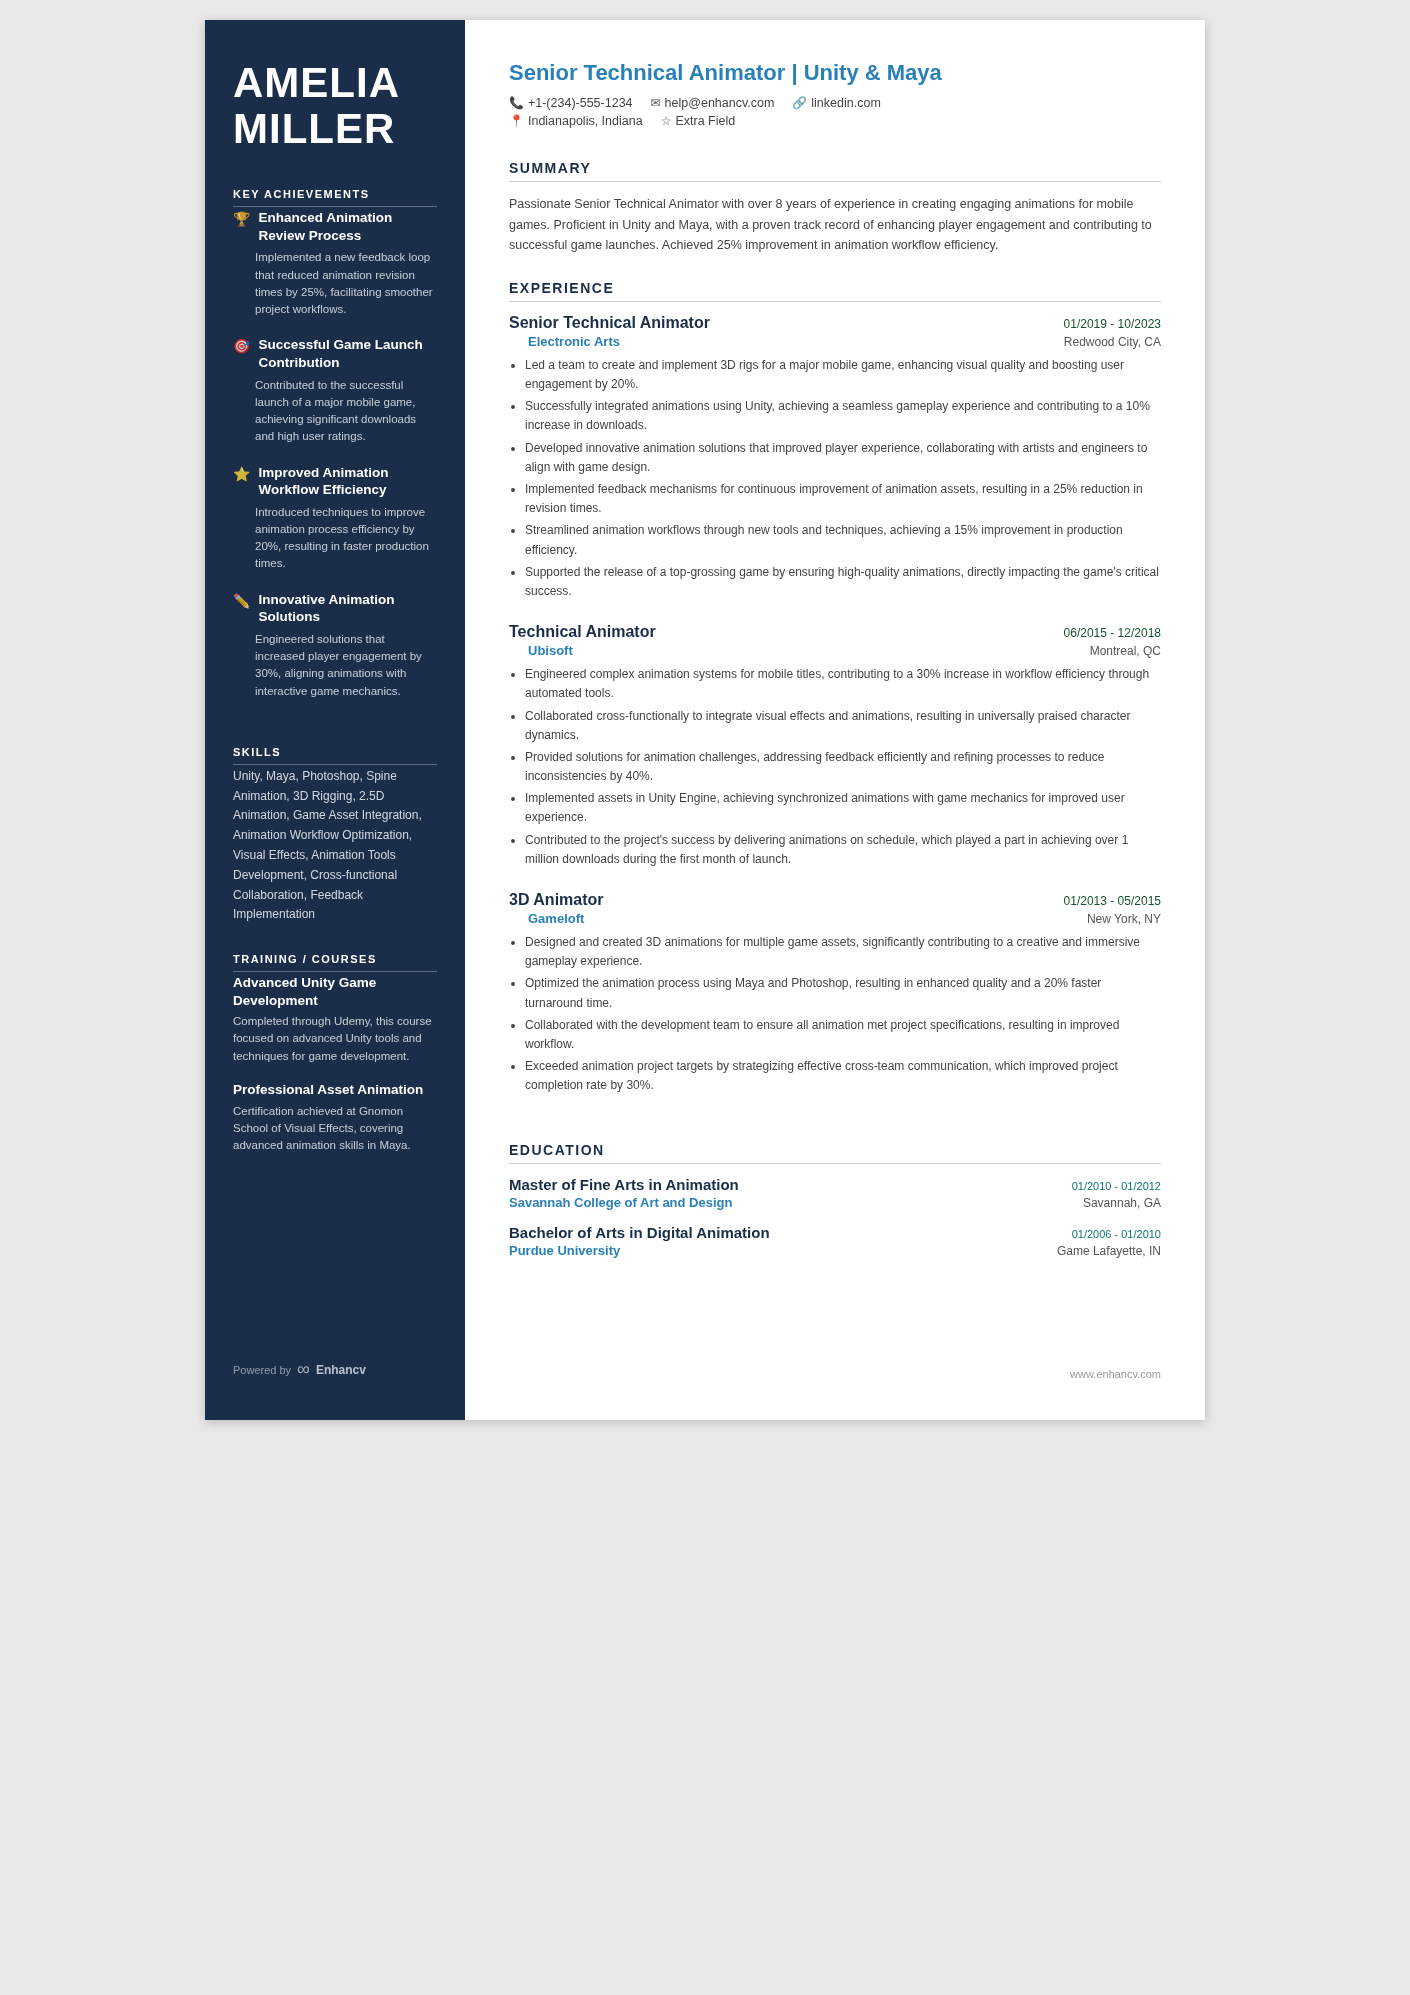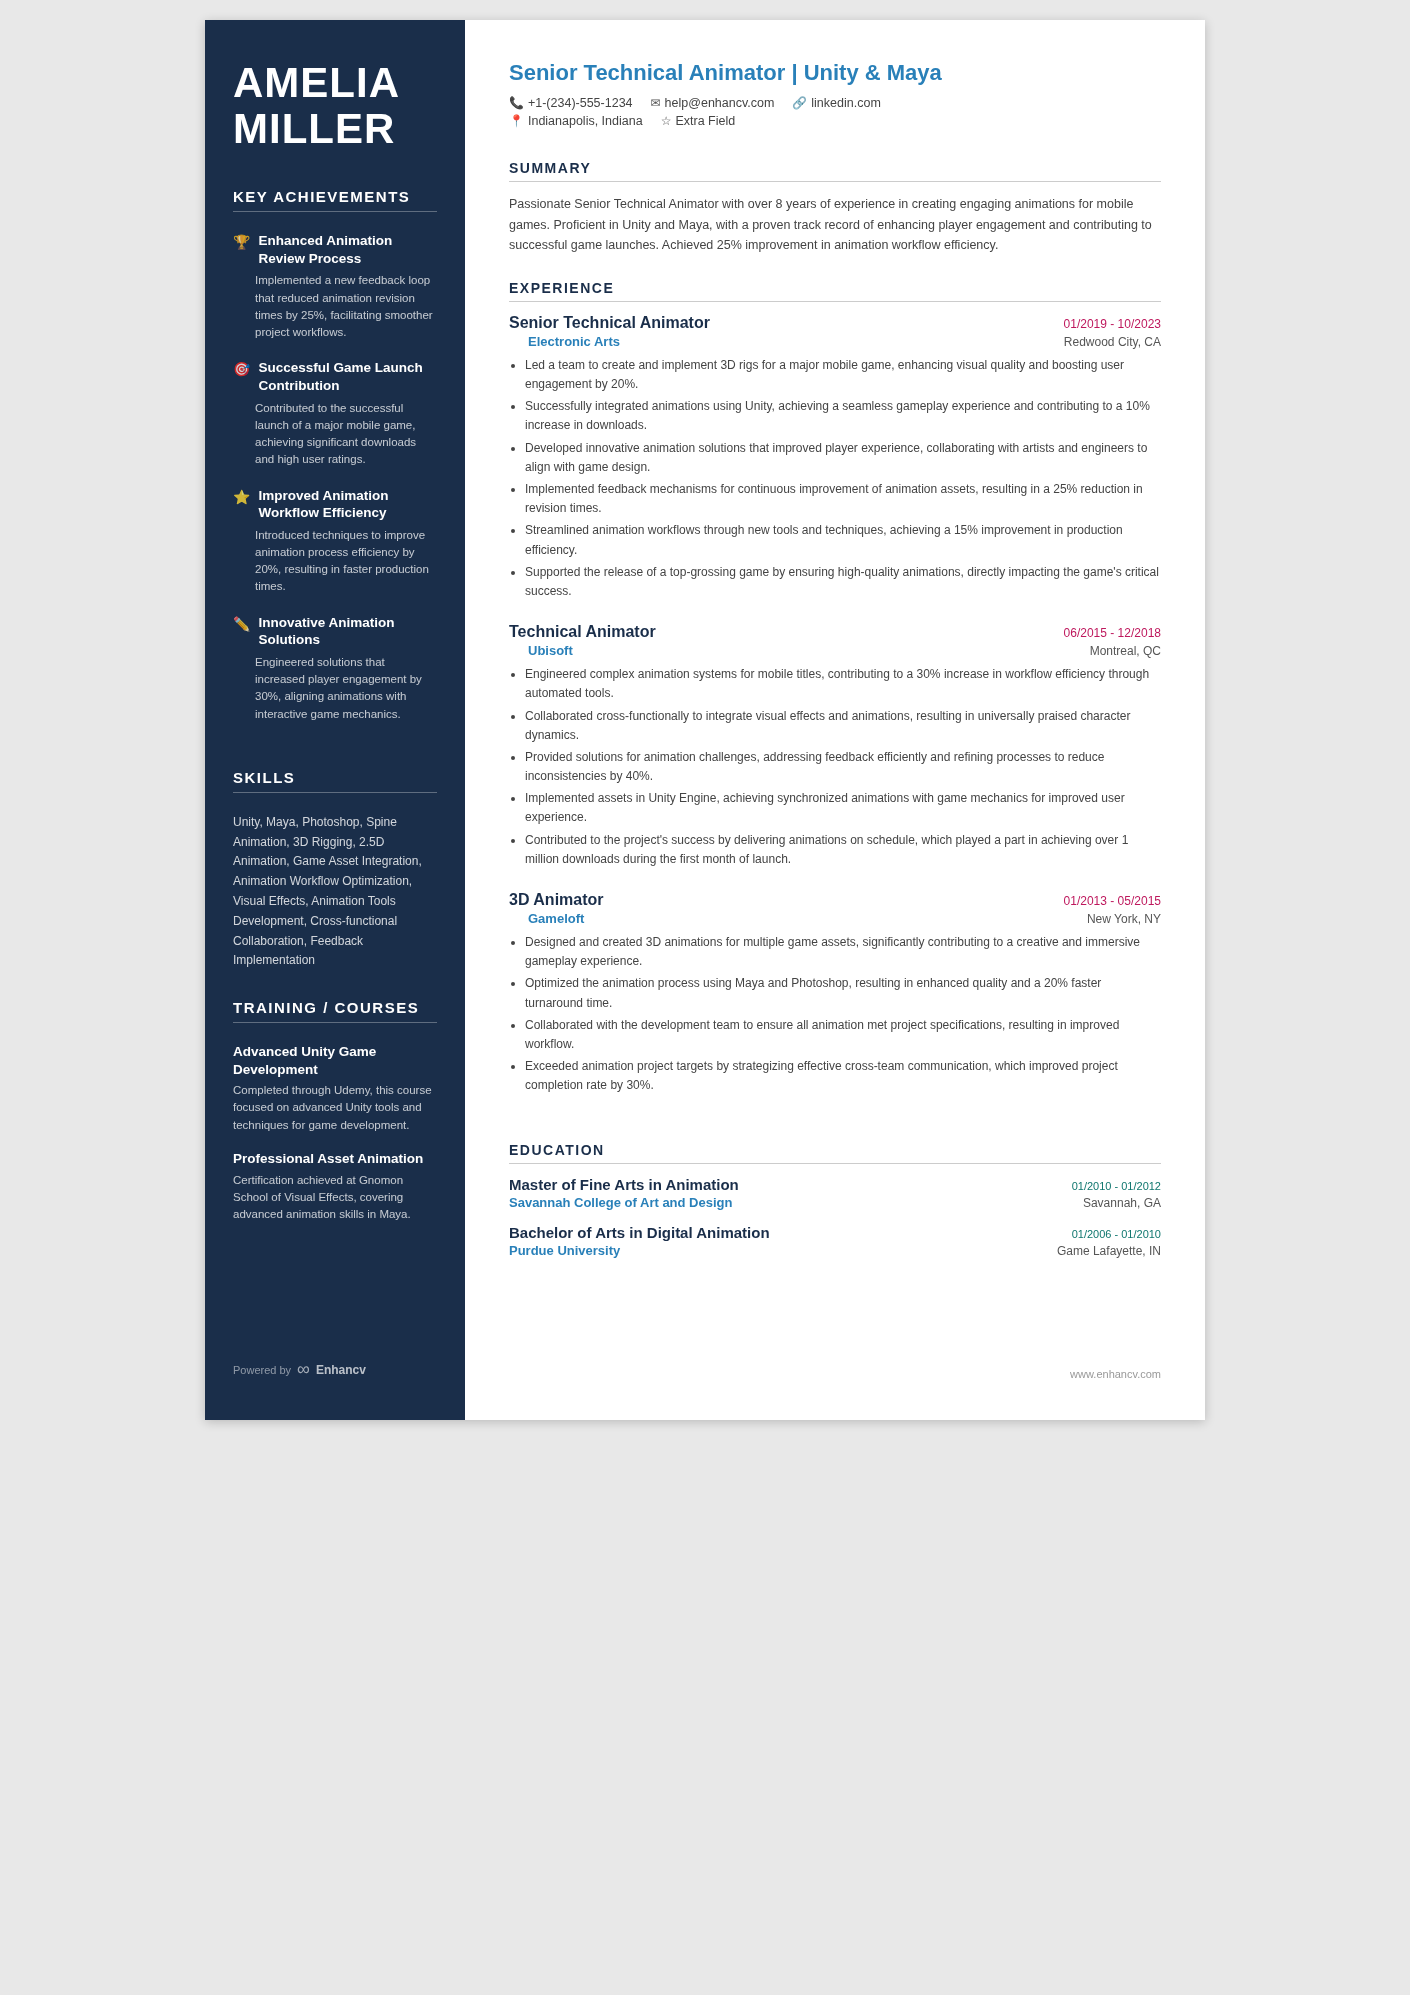--- a/index.html
+++ b/index.html
@@ -35,28 +35,28 @@
       font-weight: 900;
       line-height: 1.1;
       text-transform: uppercase;
       color: white;
       letter-spacing: 1px;
     }
     .sidebar-section {
       margin-bottom: 28px;
     }
     .sidebar-section-title {
-      font-size: 15px;
+      font-size: 11px;
       font-weight: 700;
       text-transform: uppercase;
       letter-spacing: 1.5px;
       color: white;
       border-bottom: 1px solid rgba(255,255,255,0.3);
       padding-bottom: 6px;
-      margin-bottom: 20px;
+      margin-bottom: 2px;
     }
     .achievement-item {
       margin-bottom: 18px;
     }
     .achievement-header {
       display: flex;
       align-items: flex-start;
       gap: 8px;
       margin-bottom: 5px;
     }
@@ -175,21 +175,21 @@
       align-items: baseline;
       margin-bottom: 2px;
     }
     .exp-job-title {
       font-size: 16px;
       font-weight: 700;
       color: #1a2e4a;
     }
     .exp-dates {
       font-size: 12px;
-      color: #be185d;
+      color: #14532d;
     }
     .exp-company-row {
       display: flex;
       justify-content: space-between;
       align-items: flex-end;
       margin-bottom: 7px;
       margin-left: 19px;
     }
     .exp-company {
       font-size: 13px;

